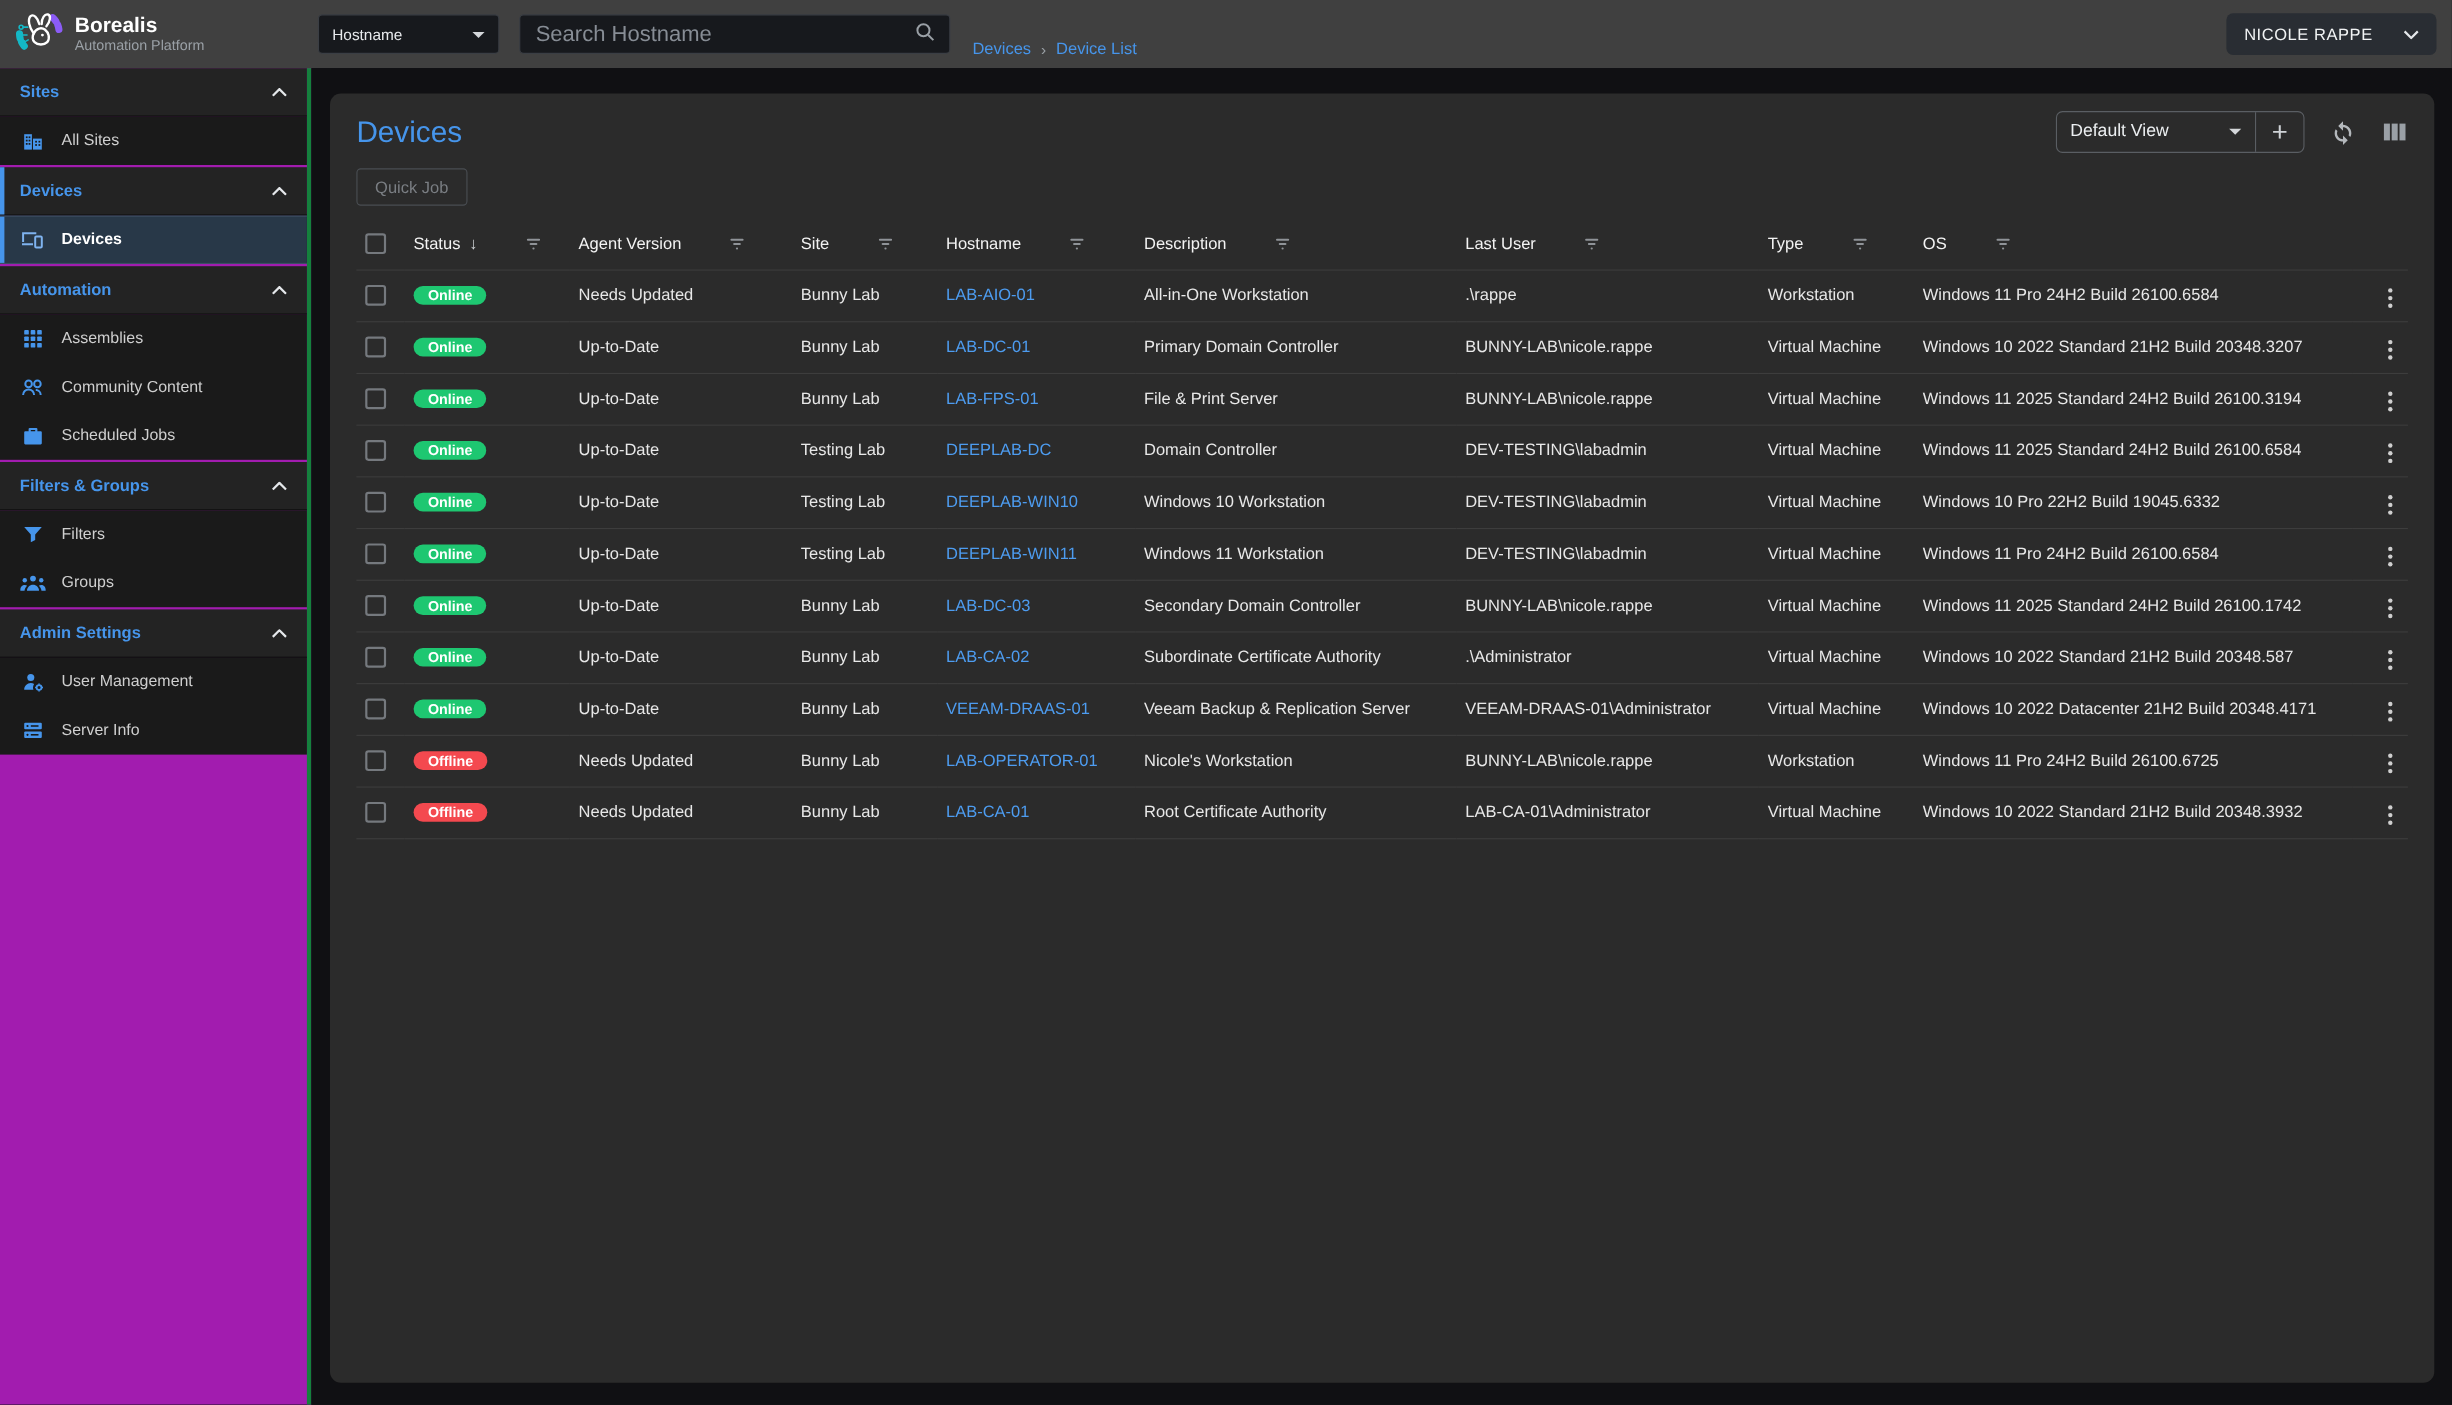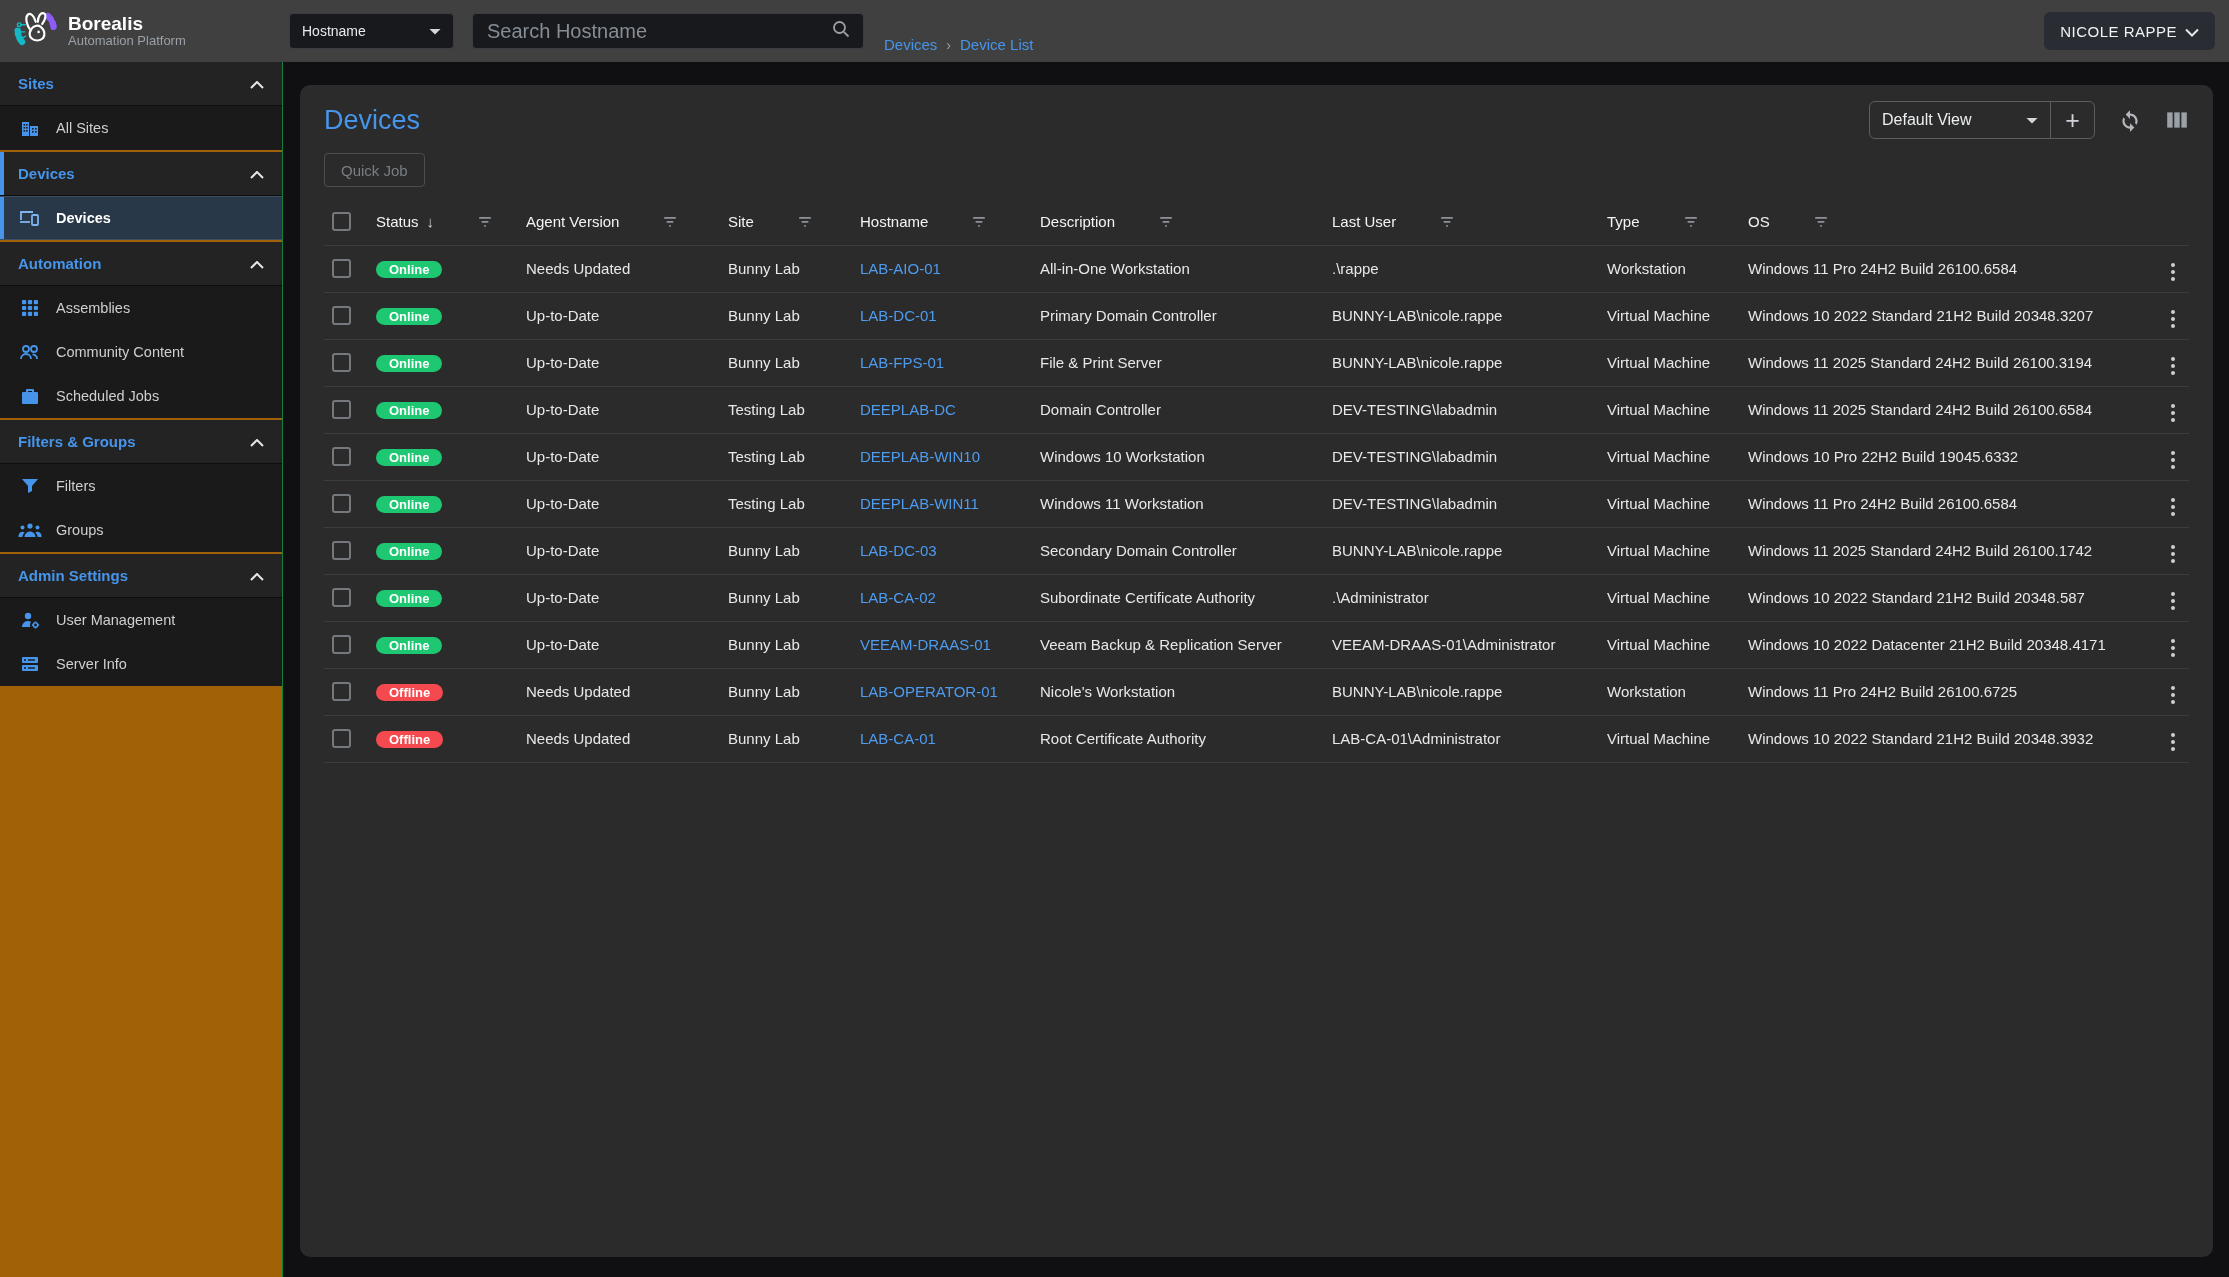--- a/index.html
+++ b/index.html
@@ -22,28 +22,28 @@
   .hostname-select { width:165px; margin-left:6px; justify-content:space-between; font-size:14px; color:#e8eaed; cursor:pointer;}
   .search-wrap { width:392px; margin-left:18px; justify-content:space-between; }
   .search-wrap input { background:transparent; border:none; outline:none; color:#e8eaed;
                        font-size:20px; font-family:inherit; width:330px; }
   .search-wrap input::placeholder { color:#878d95; }
   .breadcrumb { align-self:flex-end; padding-bottom:9px; margin-left:20px; font-size:15px;
                 display:flex; align-items:center; gap:9px; }
   .breadcrumb a { color:#4695eb; text-decoration:none; cursor:pointer; }
   .crumb-sep { color:#9aa0a6; font-size:14px; }
   .user-chip { margin-left:auto; margin-right:14px; height:38px; background:#292d33; border-radius:6px;
-               display:flex; align-items:center; gap:8px; padding:0 16px; font-size:15px;
+               display:flex; align-items:center; gap:28px; padding:0 16px; font-size:15px;
                color:#f1f3f4; letter-spacing:.5px; cursor:pointer; }
 
   
   .body { flex:1; display:flex; min-height:0; }
 
   
-  .sidebar { width:283px; flex:0 0 283px; background:#a16207; border-right:1px solid #15803d;
+  .sidebar { width:283px; flex:0 0 283px; background:#a21caf; border-right:4px solid #15803d;
              display:flex; flex-direction:column; }
   .sec { margin-bottom:2px; }
   .sec-header { position:relative; height:44px; background:#232323; display:flex; align-items:center;
                 justify-content:space-between; padding:0 18px; font-size:15px; font-weight:bold;
                 color:#4695eb; border-bottom:1px solid #0d0d0d; cursor:pointer; }
   .sec-items { background:#1a1a1a; }
   .item { position:relative; height:44px; display:flex; align-items:center; gap:14px;
           padding-left:18px; font-size:14.5px; color:#cfcfcf; cursor:pointer; }
   .item .icon { width:24px; display:flex; justify-content:center; align-items:center; }
   .item.active { background:#283848; border-top:1px solid #3c4f63; border-bottom:1px solid #3c4f63;

